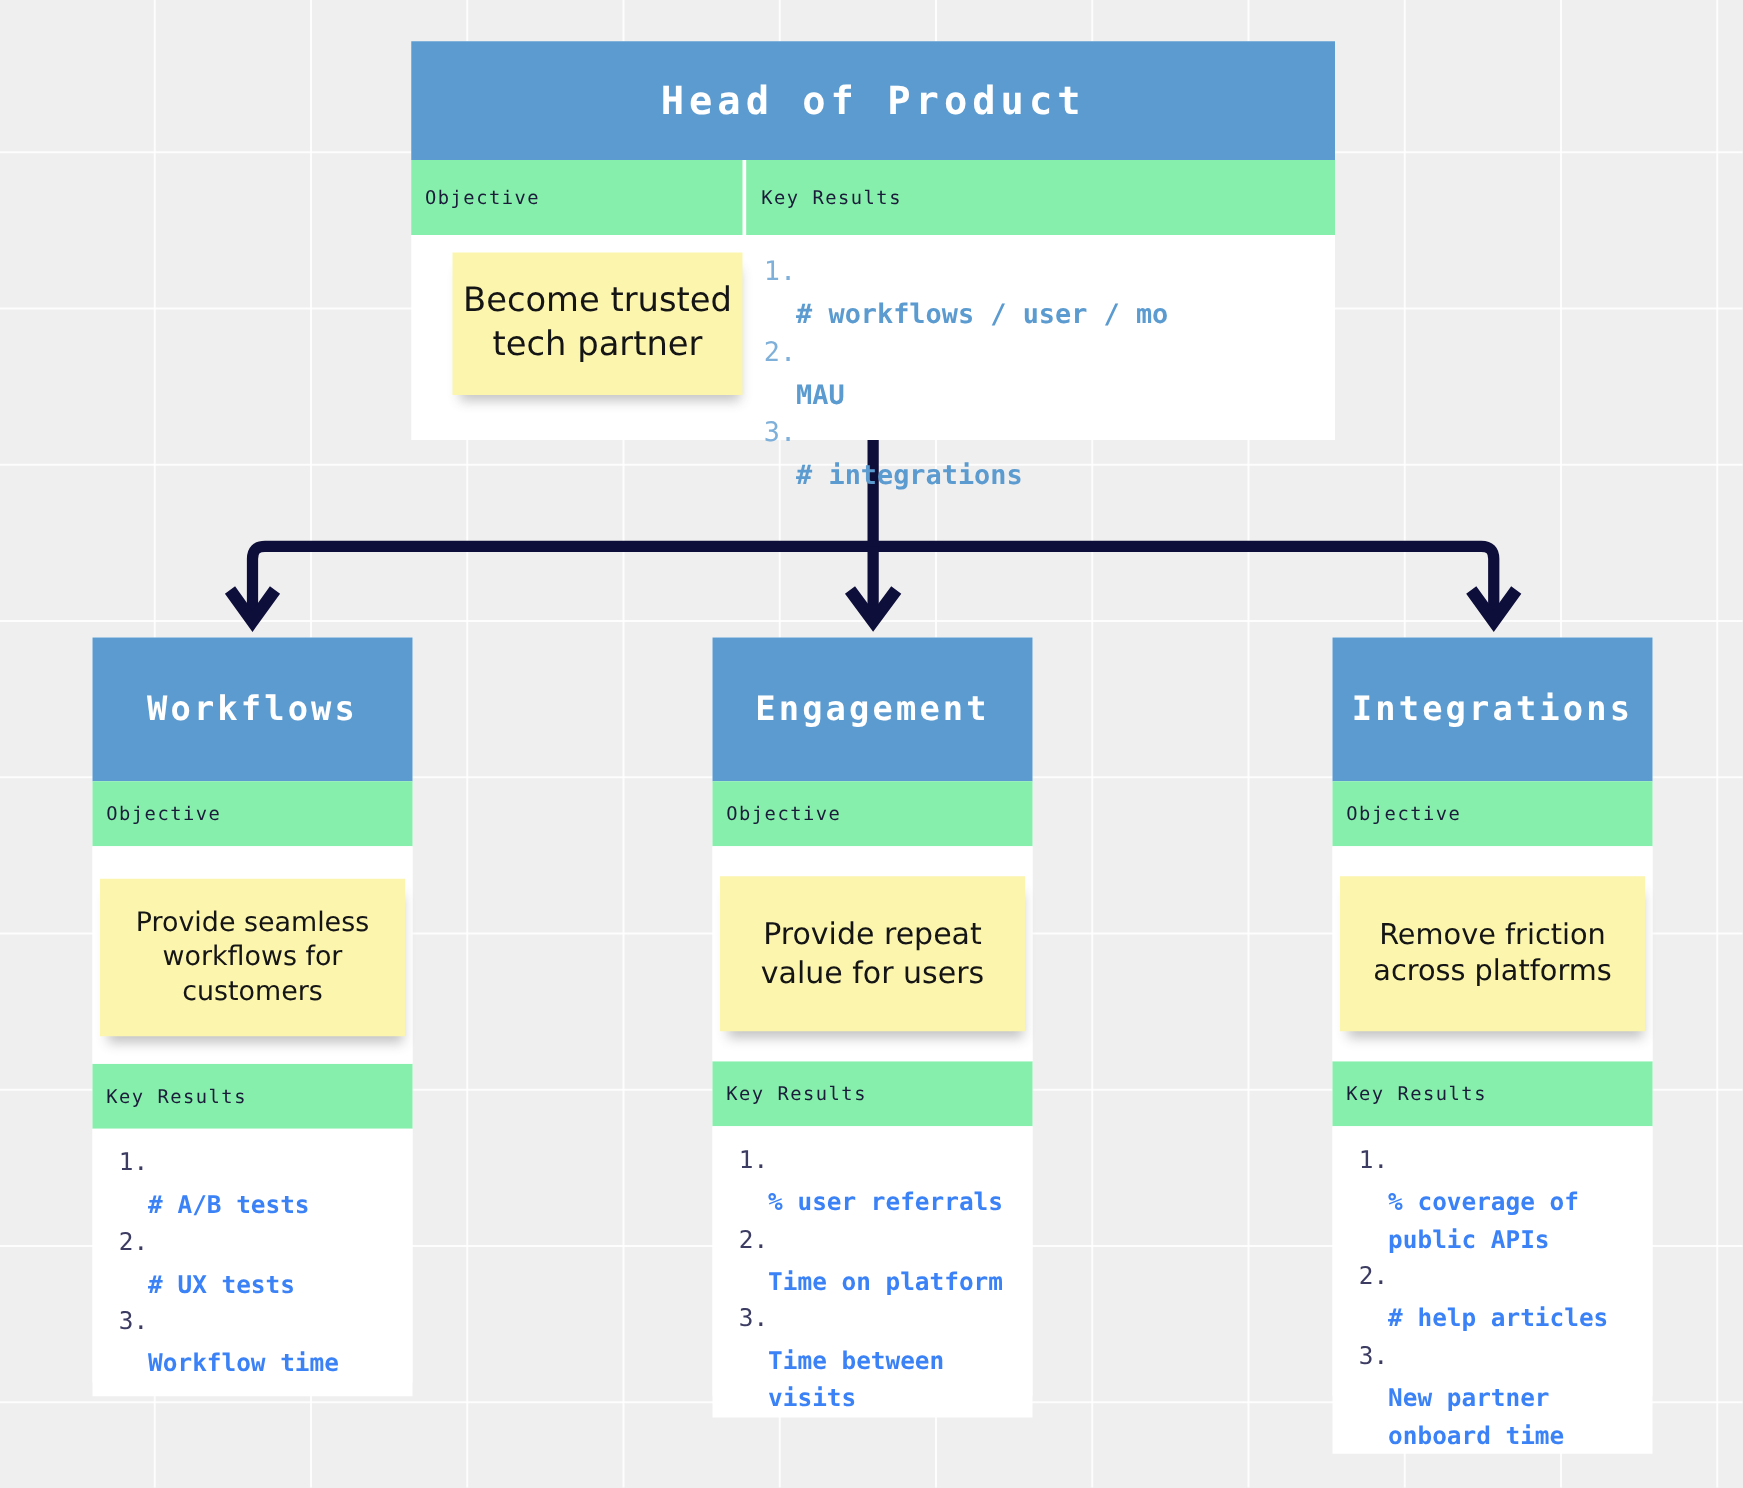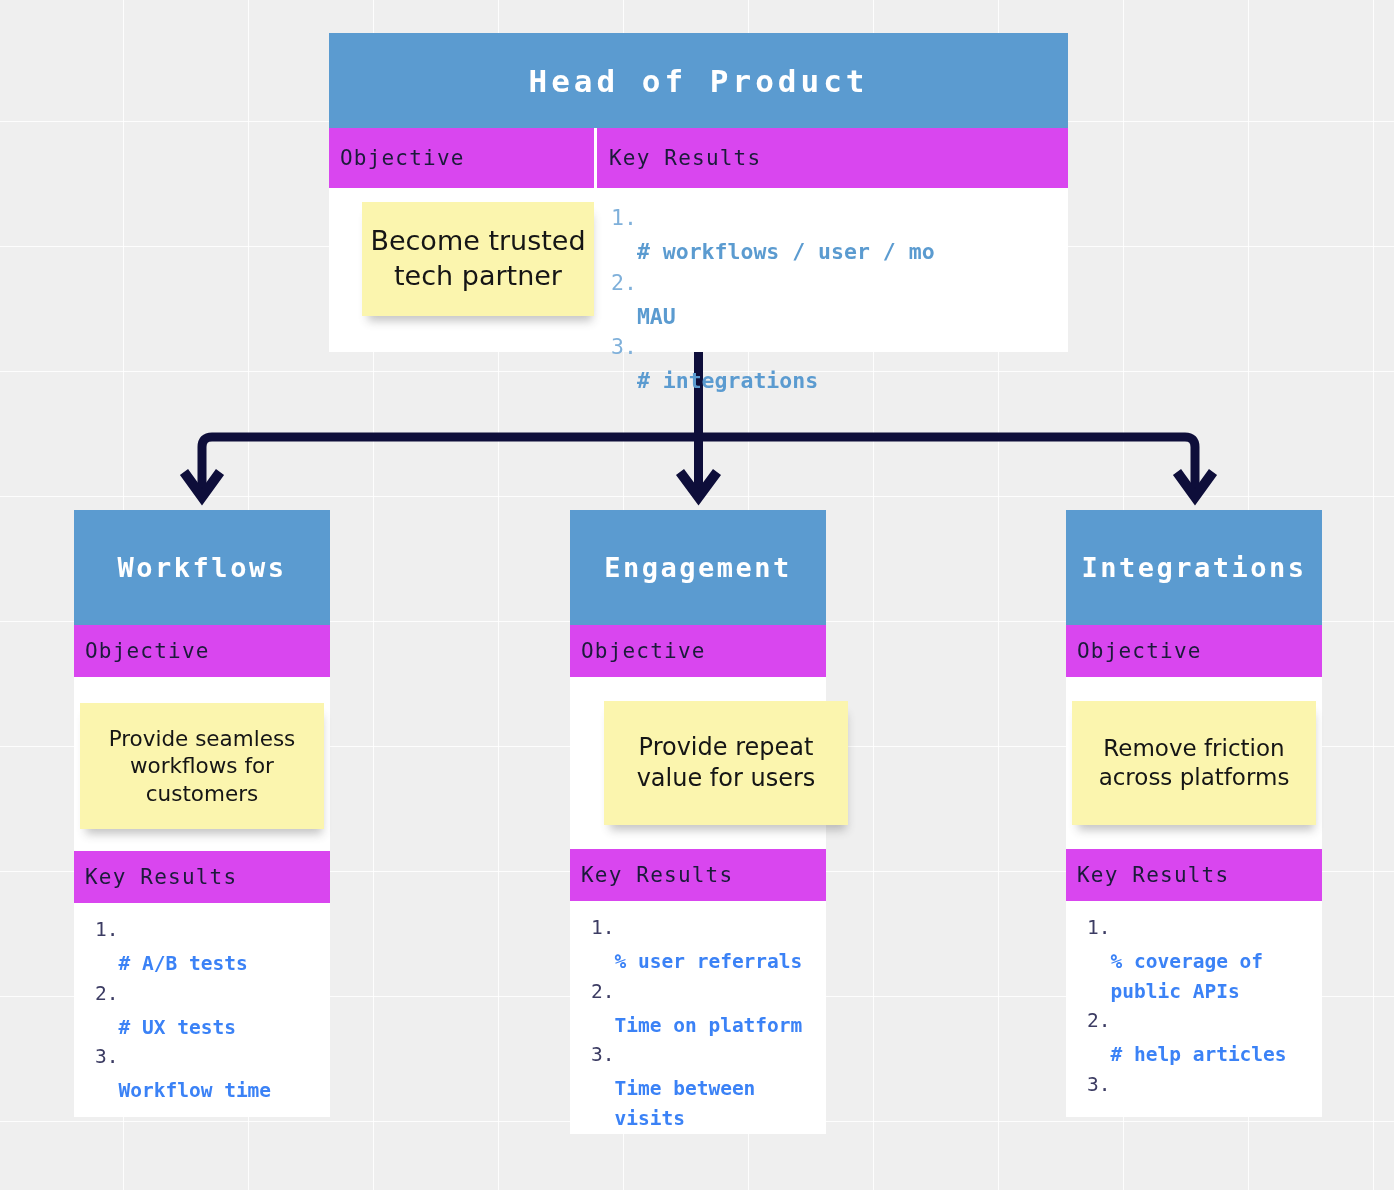--- a/index.html
+++ b/index.html
@@ -47,24 +47,24 @@
     font-family: "DejaVu Sans Mono", monospace;
     font-weight: bold;
     text-align: center;
     letter-spacing: 3px;
     display: flex;
     align-items: center;
     justify-content: center;
     box-sizing: border-box;
   }
   .sec-label {
-    background: #d946ef;
+    background: #86efac;
     color: #1b1b3a;
     font-family: "DejaVu Sans Mono", monospace;
-    font-size: 21px;
+    font-size: 15px;
     letter-spacing: 1.2px;
     display: flex;
     align-items: center;
     box-sizing: border-box;
   }
 
   
   .sticky {
     background: #fbf5ae;
     color: #151515;
@@ -190,21 +190,21 @@
   .child-card .kr-num { color: #3c3c63; }
   .child-card .kr-text { color: #3b82f6; }
 
   #card-workflows { left: 74px; }
   #card-engagement { left: 570px; }
   #card-integrations { left: 1066px; }
 
   #card-workflows .obj-area  { height: 174px; padding-left: 17px; }
   #card-workflows .sticky    { top: 26px; height: 126px; font-size: 21.5px; }
   #card-engagement .obj-area { height: 172px; }
-  #card-engagement .sticky   { top: 24px; height: 124px; font-size: 24px; margin-left: 28px; }
+  #card-engagement .sticky   { top: 24px; height: 124px; font-size: 24px; }
   #card-integrations .obj-area { height: 172px; }
   #card-integrations .sticky { top: 24px; height: 124px; font-size: 23px; }
 </style>
 </head>
 <body>
 
 <div id="canvas">
 
   <svg id="connectors" viewBox="0 0 1394 1190" width="1394" height="1190">
     <g fill="none" stroke="#0e0e3a" stroke-width="9" stroke-linecap="butt" stroke-linejoin="round">
@@ -312,18 +312,19 @@
         <li class="kr-item">
           <span class="kr-num">1.</span>
           <span class="kr-text">% coverage of public APIs</span>
         </li>
         <li class="kr-item">
           <span class="kr-num">2.</span>
           <span class="kr-text"># help articles</span>
         </li>
         <li class="kr-item">
           <span class="kr-num">3.</span>
+          <span class="kr-text">New partner onboard time</span>
         </li>
       </ol>
     </div>
   </div>
 
 </div>
 
 </body></html>

